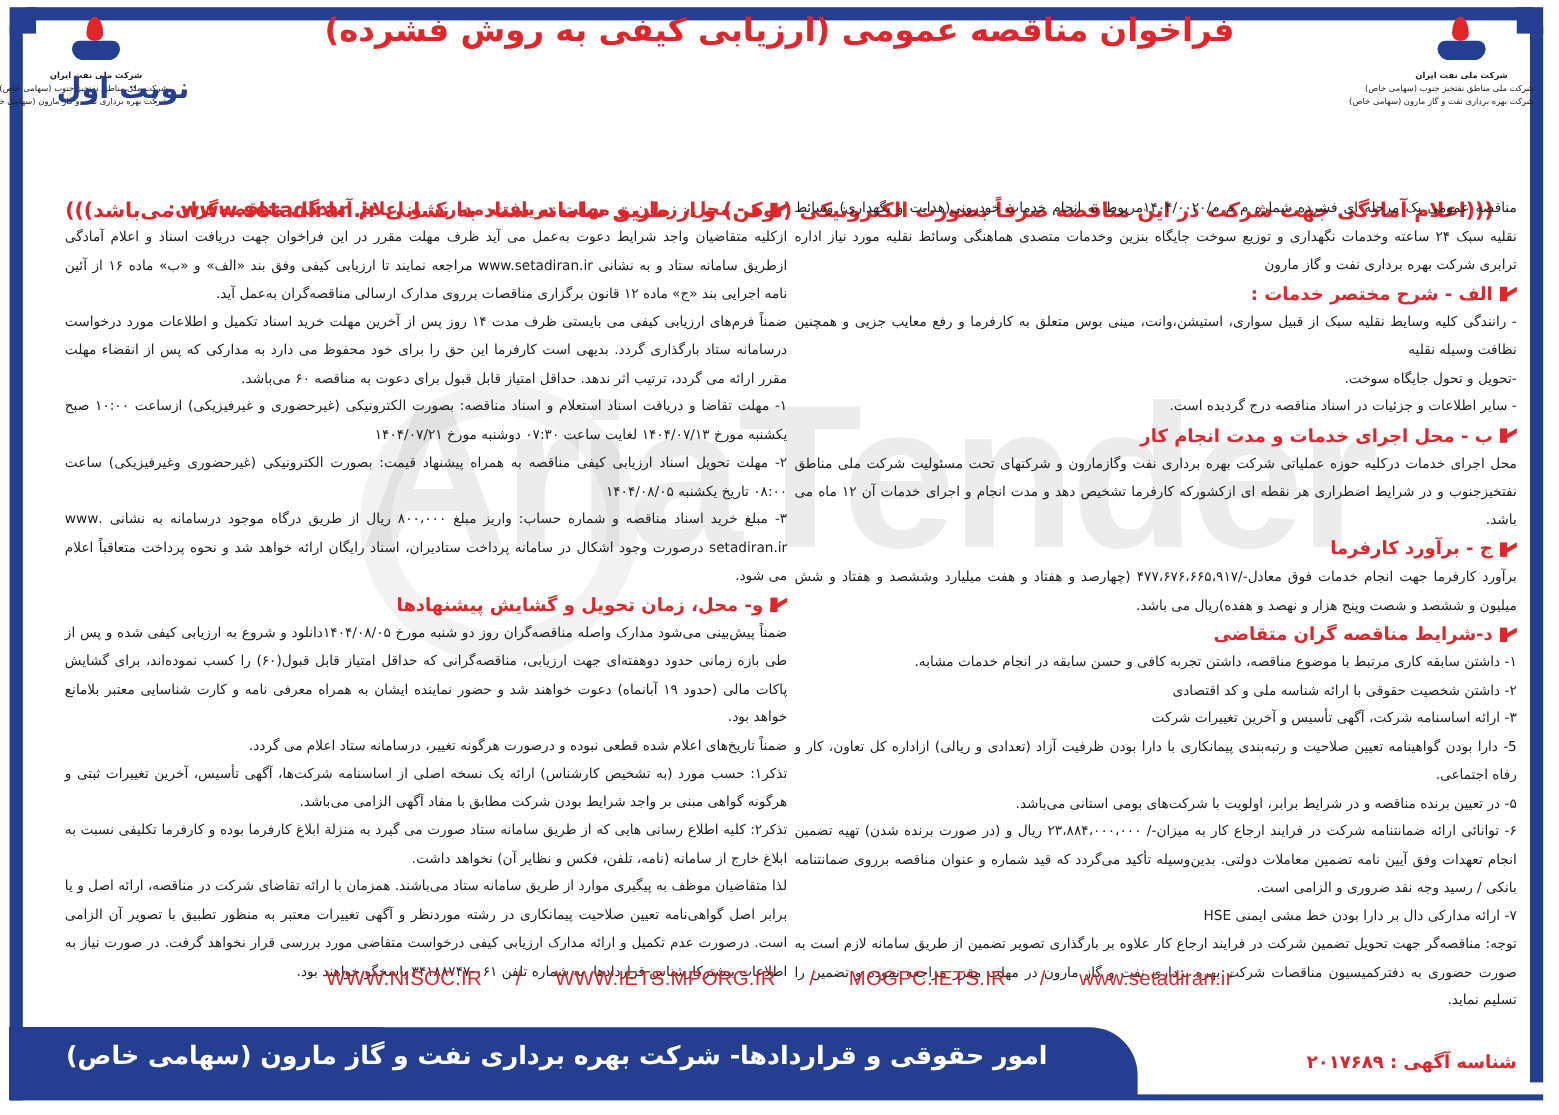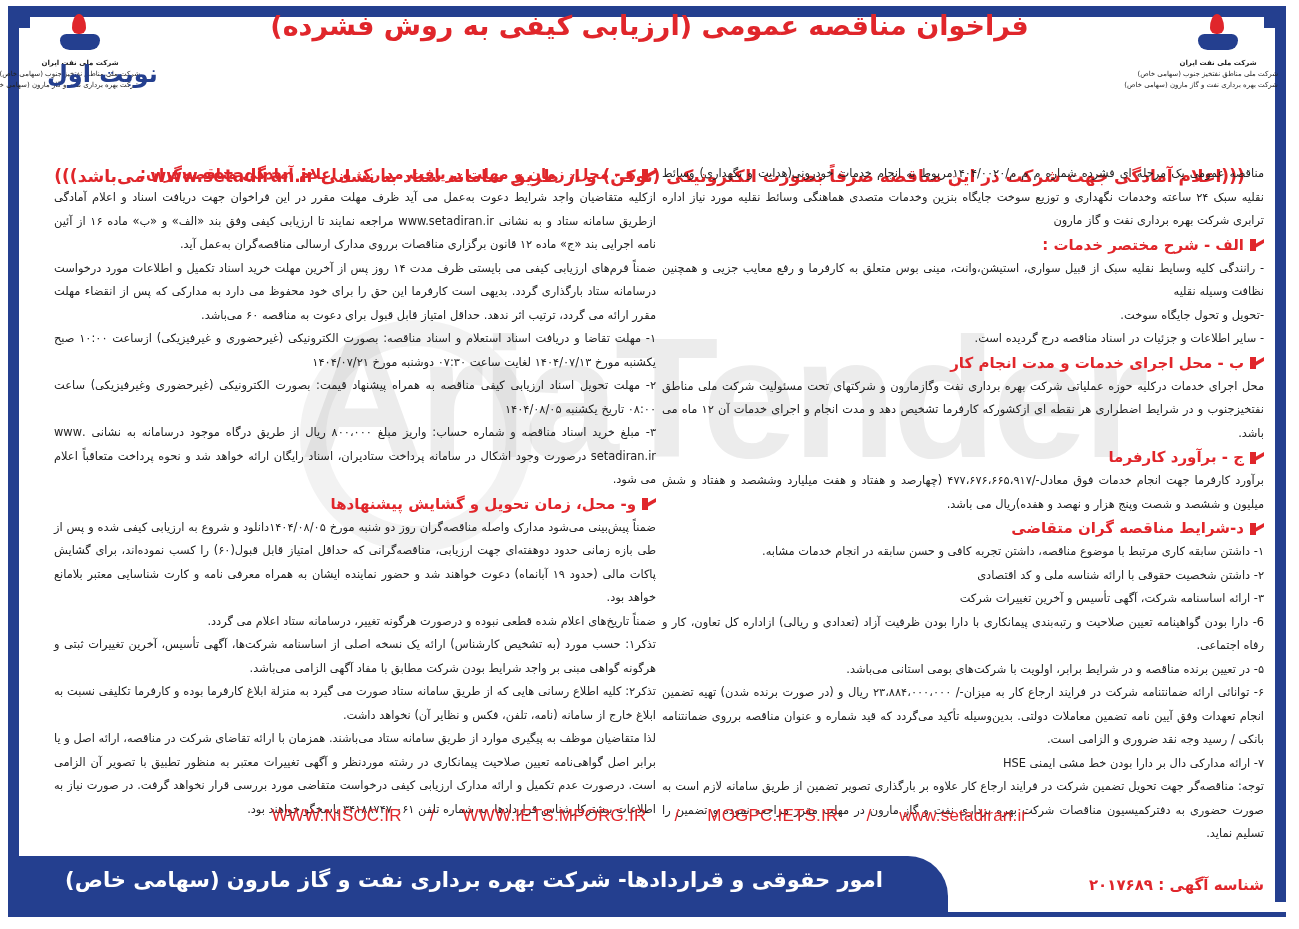--- a/index.html
+++ b/index.html
@@ -78,21 +78,21 @@
   <div class="sec-h"><span class="check"></span><span>ب - محل اجرای خدمات و مدت انجام کار</span></div>
   <p>محل اجرای خدمات درکلیه حوزه عملیاتی شرکت بهره برداری نفت وگازمارون و شرکتهای تحت مسئولیت شرکت ملی مناطق نفتخیزجنوب و در شرایط اضطراری هر نقطه ای ازکشورکه کارفرما تشخیص دهد و مدت انجام و اجرای خدمات آن ۱۲ ماه می باشد.</p>
 
   <div class="sec-h"><span class="check"></span><span>ج - برآورد کارفرما</span></div>
   <p>برآورد کارفرما جهت انجام خدمات فوق معادل-/۴۷۷،۶۷۶،۶۶۵،۹۱۷ (چهارصد و هفتاد و هفت میلیارد وششصد و هفتاد و شش میلیون و ششصد و شصت وپنج هزار و نهصد و هفده)ریال می باشد.</p>
 
   <div class="sec-h"><span class="check"></span><span>د-شرایط مناقصه گران متقاضی</span></div>
   <p>۱- داشتن سابقه کاری مرتبط با موضوع مناقصه، داشتن تجربه کافی و حسن سابقه در انجام خدمات مشابه.</p>
   <p>۲- داشتن شخصیت حقوقی با ارائه شناسه ملی و کد اقتصادی</p>
   <p>۳- ارائه اساسنامه شرکت، آگهی تأسیس و آخرین تغییرات شرکت</p>
-  <p>6- دارا بودن گواهینامه تعیین صلاحیت و رتبه‌بندی پیمانکاری با دارا بودن ظرفیت آزاد (تعدادی و ریالی) ازاداره کل تعاون، کار و رفاه اجتماعی.</p>
+  <p>5- دارا بودن گواهینامه تعیین صلاحیت و رتبه‌بندی پیمانکاری با دارا بودن ظرفیت آزاد (تعدادی و ریالی) ازاداره کل تعاون، کار و رفاه اجتماعی.</p>
   <p>۵- در تعیین برنده مناقصه و در شرایط برابر، اولویت با شرکت‌های بومی استانی می‌باشد.</p>
   <p>۶- توانائی ارائه ضمانتنامه شرکت در فرایند ارجاع کار به میزان-/ ۲۳،۸۸۴،۰۰۰،۰۰۰ ریال و (در صورت برنده شدن) تهیه تضمین انجام تعهدات وفق آیین نامه تضمین معاملات دولتی. بدین‌وسیله تأکید می‌گردد که قید شماره و عنوان مناقصه برروی ضمانتنامه بانکی / رسید وجه نقد ضروری و الزامی است.</p>
   <p>۷- ارائه مدارکی دال بر دارا بودن خط مشی ایمنی HSE</p>
   <p>توجه: مناقصه‌گر جهت تحویل تضمین شرکت در فرایند ارجاع کار علاوه بر بارگذاری تصویر تضمین از طریق سامانه لازم است به صورت حضوری به دفترکمیسیون مناقصات شرکت بهره برداری نفت و گاز مارون در مهلت مقرر مراجعه نموده و تضمین را تسلیم نماید.</p>
 </div>
 
 <div class="col col-left">
   <div class="sec-h"><span class="check"></span><span>هـ- محل، زمان و مهلت دریافت مدارک و اعلام آمادگی مناقصه‌گران:</span></div>
   <p>ازکلیه متقاضیان واجد شرایط دعوت به‌عمل می آید ظرف مهلت مقرر در این فراخوان جهت دریافت اسناد و اعلام آمادگی ازطریق سامانه ستاد و به نشانی www.setadiran.ir مراجعه نمایند تا ارزیابی کیفی وفق بند «الف» و «ب» ماده ۱۶ از آئین نامه اجرایی بند «ج» ماده ۱۲ قانون برگزاری مناقصات برروی مدارک ارسالی مناقصه‌گران به‌عمل آید.</p>
   <p>ضمناً فرم‌های ارزیابی کیفی می بایستی ظرف مدت ۱۴ روز پس از آخرین مهلت خرید اسناد تکمیل و اطلاعات مورد درخواست درسامانه ستاد بارگذاری گردد. بدیهی است کارفرما این حق را برای خود محفوظ می دارد به مدارکی که پس از انقضاء مهلت مقرر ارائه می گردد، ترتیب اثر ندهد. حداقل امتیاز قابل قبول برای دعوت به مناقصه ۶۰ می‌باشد.</p>
@@ -125,14 +125,14 @@
 <div style="position:absolute;left:8px;top:856px;width:312px;height:60px;background:#243f8f;border-top-right-radius:40px;"></div>
 
 <div style="position:absolute;left:8px;top:856px;width:312px;height:60px;background:#243f8f;border-top-right-radius:40px;"></div>
 <div style="position:absolute;left:8px;top:856px;width:312px;height:60px;background:#243f8f;border-top-right-radius:40px;"></div>
 
 <div style="position:absolute;left:8px;top:856px;width:312px;height:60px;"></div>
 
 <div style="position:absolute;left:8px;top:856px;width:312px;height:60px;background:#243f8f;border-top-right-radius:40px;"></div>
 
 <div style="position:absolute;left:8px;top:856px;width:940px;height:60px;background:#243f8f;border-top-right-radius:40px;"></div>
-<div style="position:absolute;left:14px;top:868px;width:920px;text-align:center;direction:rtl;color:#ffffff;font-weight:bold;font-size:21px;">امور حقوقی و قراردادها- شرکت بهره برداری نفت و گاز مارون (سهامی خاص)</div>
+<div style="position:absolute;left:4px;top:868px;width:920px;text-align:center;direction:rtl;color:#ffffff;font-weight:bold;font-size:21px;">امور حقوقی و قراردادها- شرکت بهره برداری نفت و گاز مارون (سهامی خاص)</div>
 <div style="position:absolute;left:1068px;top:876px;width:196px;text-align:right;direction:rtl;color:#e0262b;font-weight:bold;font-size:15px;">شناسه آگهی : ۲۰۱۷۶۸۹</div>
 
 </body></html>

